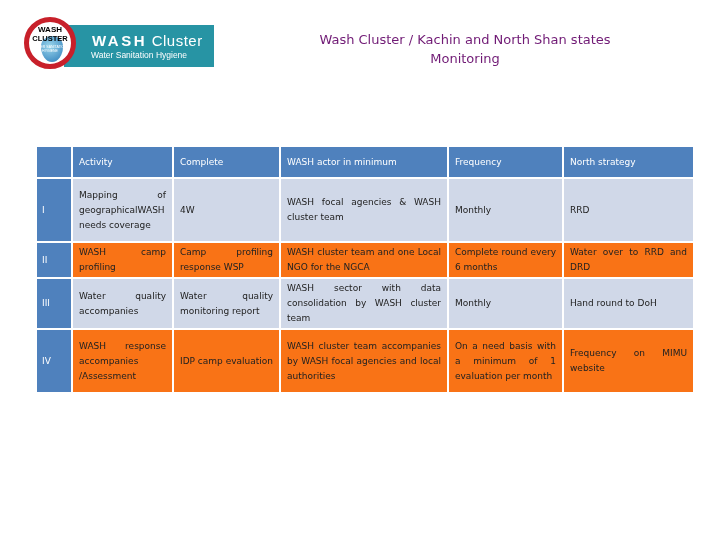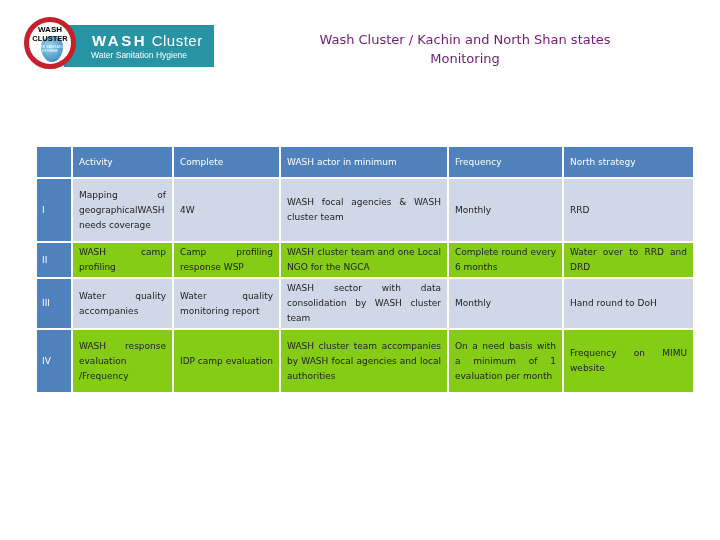--- a/index.html
+++ b/index.html
@@ -57,21 +57,21 @@
   table.grid th {
     background: #4f81bd; color: #ffffff; font-weight: normal; text-align: left;
     padding: 0 6px; height: 30px; line-height: 13px; font-size: 9px;
   }
   table.grid td {
     padding: 2px 6px; line-height: 15px; vertical-align: middle; text-align: justify;
     text-align-last: left;
   }
   table.grid td.num { background: #4f81bd; color: #ffffff; padding-left: 5px; }
   tr.odd td { background: #d0d8e8; }
-  tr.even td { background: #84cc16; }
+  tr.even td { background: #f97316; }
   tr.odd td.num, tr.even td.num { background: #4f81bd; }
 </style>
 </head>
 <body>
 
 <div class="logo">
   <div class="logo-banner">
     <div class="t1"><b>WASH</b> <span>Cluster</span></div>
     <div class="t2">Water Sanitation Hygiene</div>
   </div>
@@ -127,20 +127,20 @@
     <tr class="odd" style="height:43px">
       <td class="num">III</td>
       <td>Water quality accompanies</td>
       <td>Water quality monitoring report</td>
       <td>WASH sector with data consolidation by WASH cluster team</td>
       <td>Monthly</td>
       <td>Hand round to DoH</td>
     </tr>
     <tr class="even" style="height:62px">
       <td class="num">IV</td>
-      <td>WASH response evaluation /Frequency</td>
+      <td>WASH response accompanies /Assessment</td>
       <td>IDP camp evaluation</td>
       <td>WASH cluster team accompanies by WASH focal agencies and local authorities</td>
       <td>On a need basis with a minimum of 1 evaluation per month</td>
       <td>Frequency on MIMU website</td>
     </tr>
   </tbody>
 </table>
 
 </body></html>

